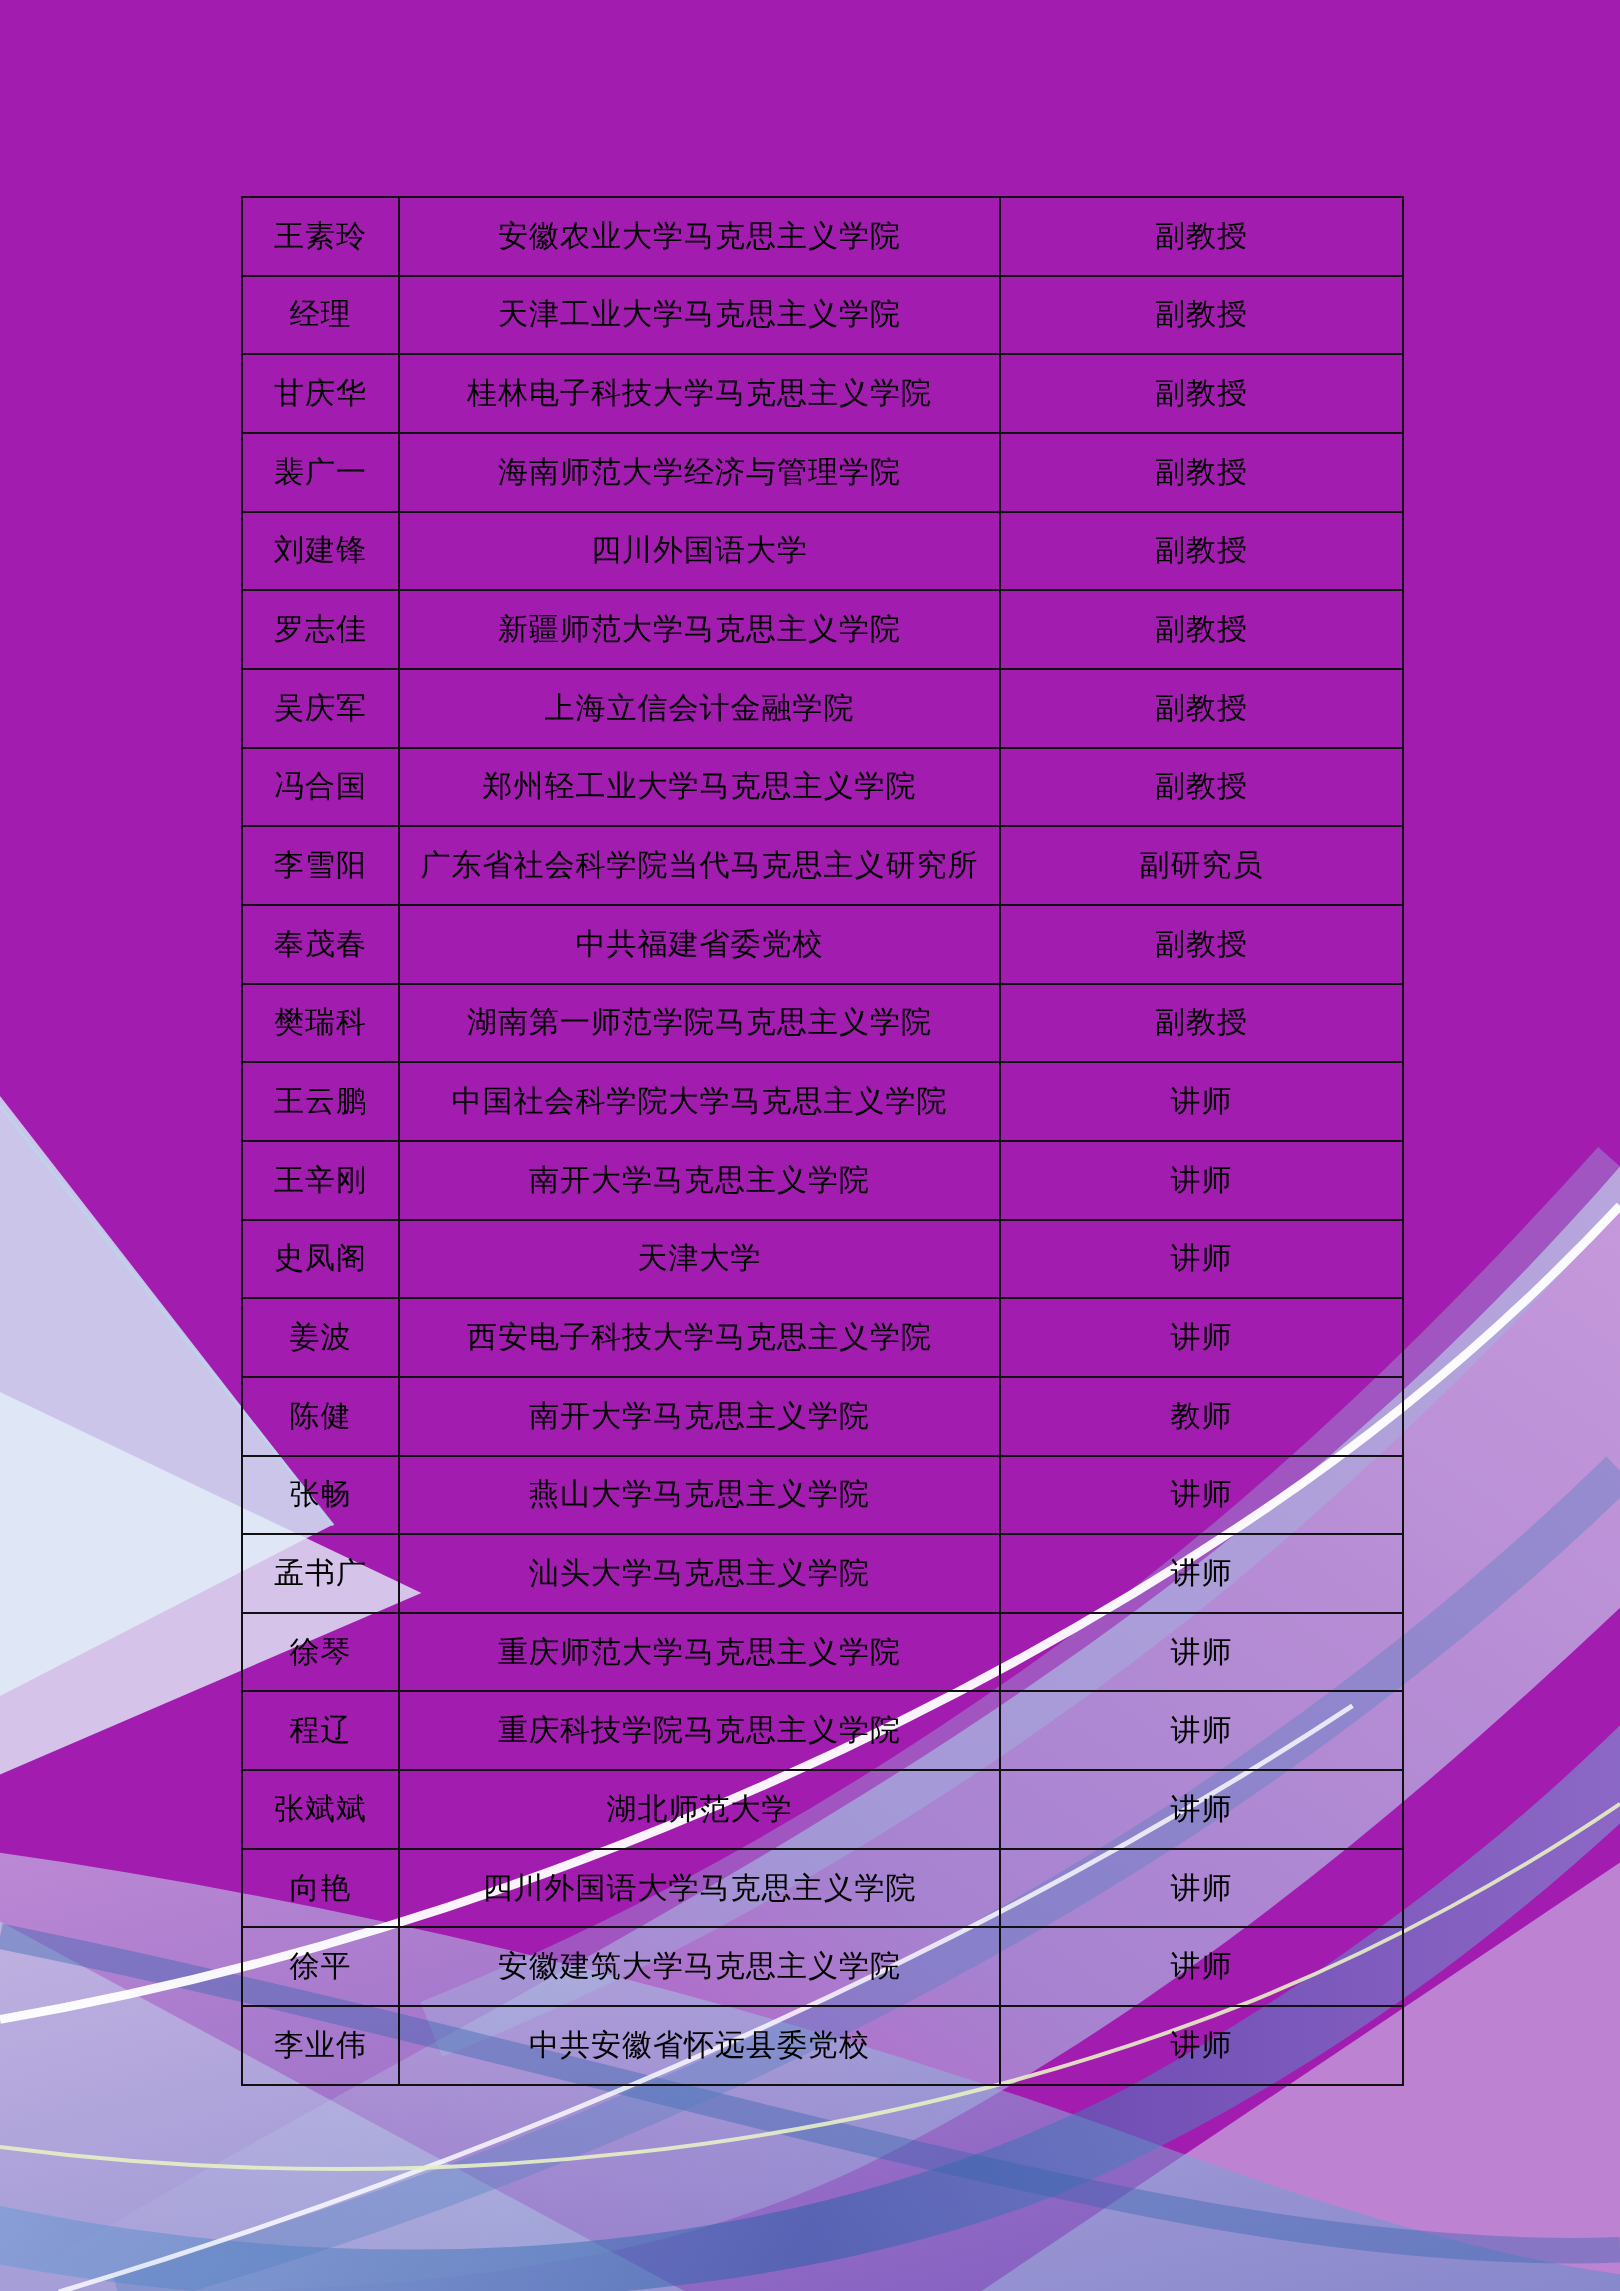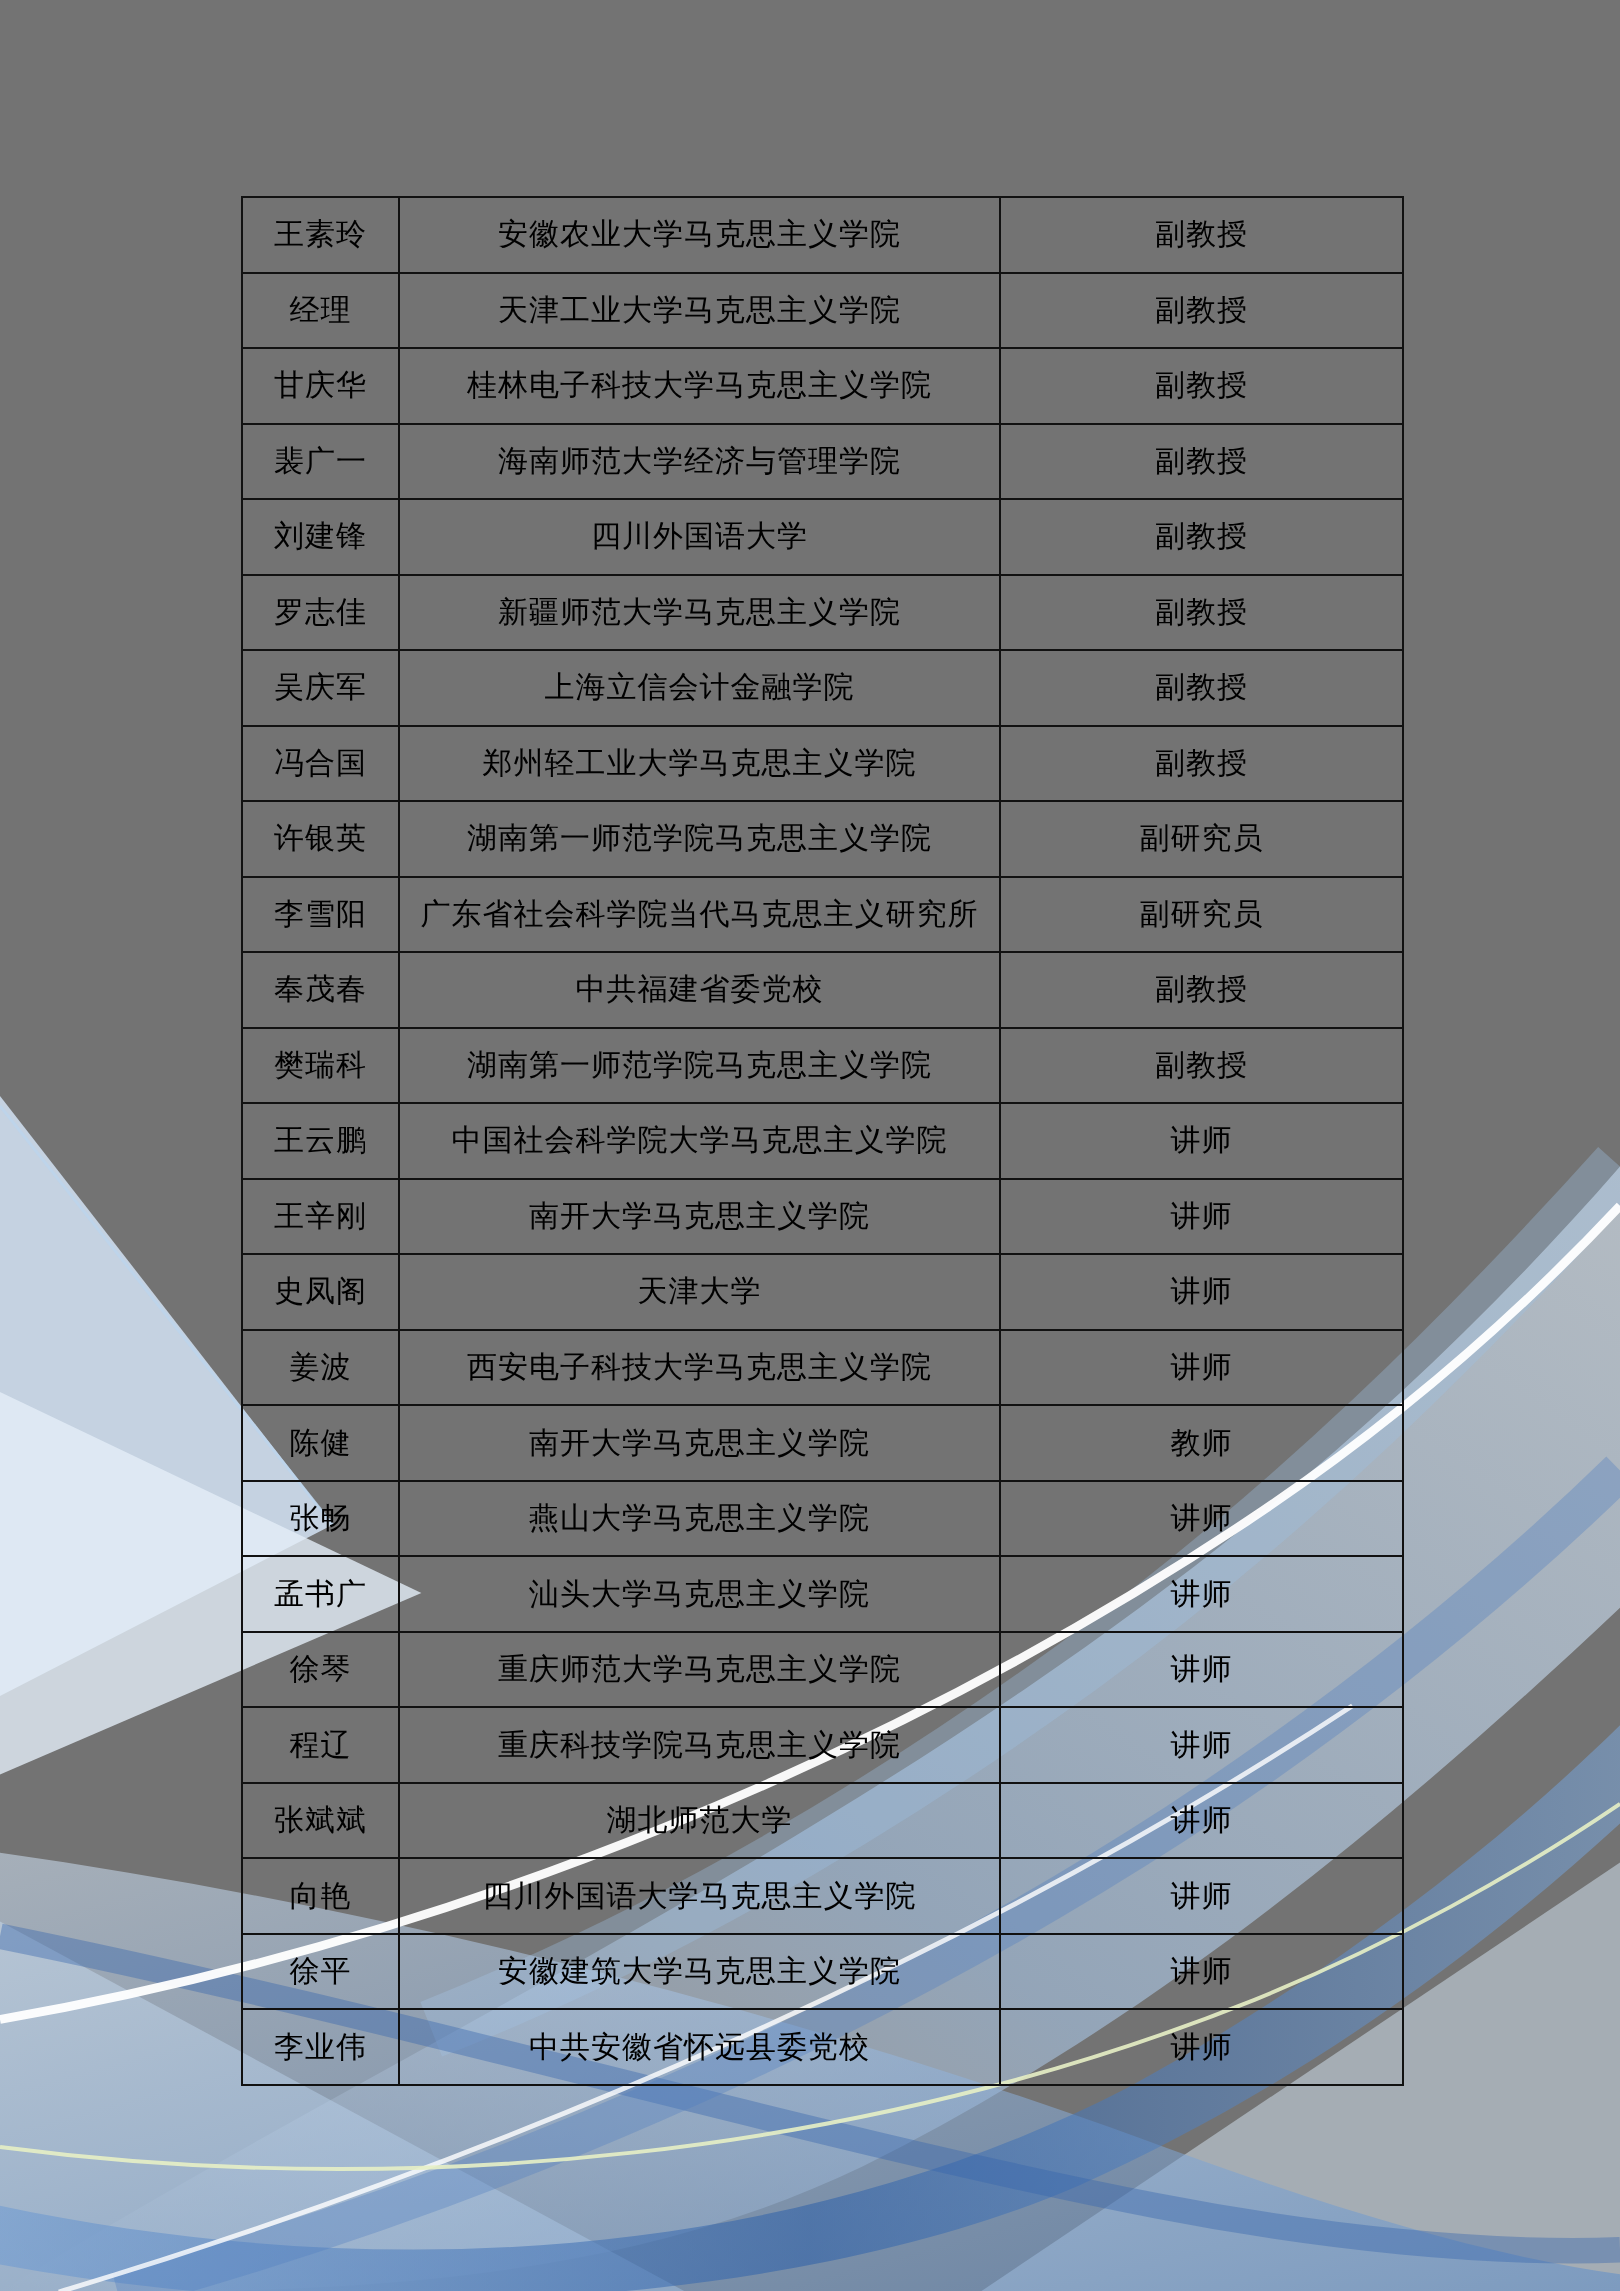--- a/index.html
+++ b/index.html
@@ -1,19 +1,19 @@
 <!DOCTYPE html>
 <html><head>
 <meta charset="utf-8">
 <style>
   html,body{margin:0;padding:0;background:#888;}
   .page{
     position:relative;
     width:1620px;height:2292px;
-    background:#737373;
+    background:#a21caf;
     overflow:hidden;
     font-family:"Liberation Serif","DejaVu Serif",serif;
     margin:0 auto;
   }
   .bg-art{
     position:absolute;left:0;top:0;width:1620px;height:2292px;
     z-index:0;pointer-events:none;
   }
   table.roster{
     position:absolute;left:241px;top:196px;
@@ -126,25 +126,20 @@
           <td>吴庆军</td>
           <td>上海立信会计金融学院</td>
           <td>副教授</td>
         </tr>
         <tr>
           <td>冯合国</td>
           <td>郑州轻工业大学马克思主义学院</td>
           <td>副教授</td>
         </tr>
         <tr>
-          <td>许银英</td>
-          <td>湖南第一师范学院马克思主义学院</td>
-          <td>副研究员</td>
-        </tr>
-        <tr>
           <td>李雪阳</td>
           <td>广东省社会科学院当代马克思主义研究所</td>
           <td>副研究员</td>
         </tr>
         <tr>
           <td>奉茂春</td>
           <td>中共福建省委党校</td>
           <td>副教授</td>
         </tr>
         <tr>

